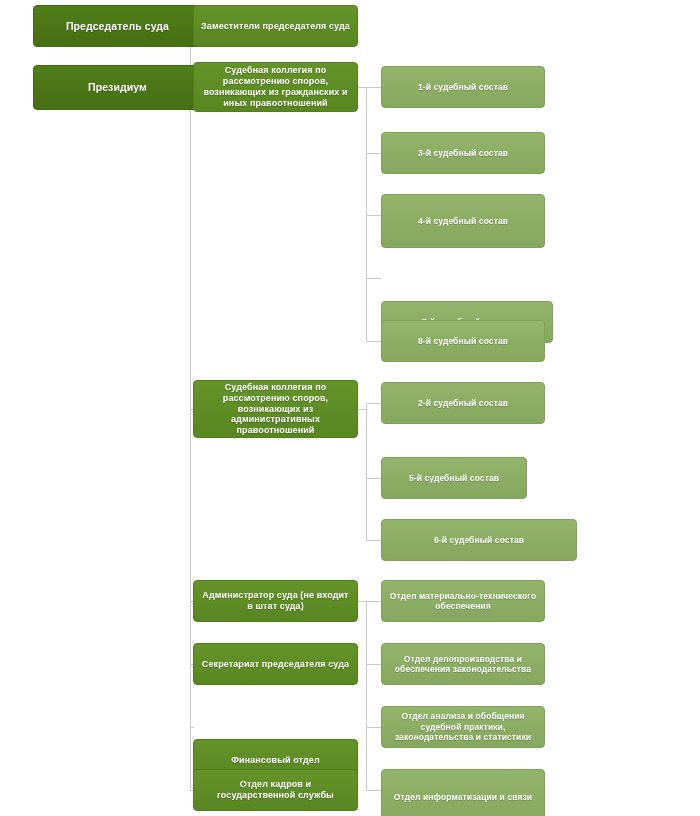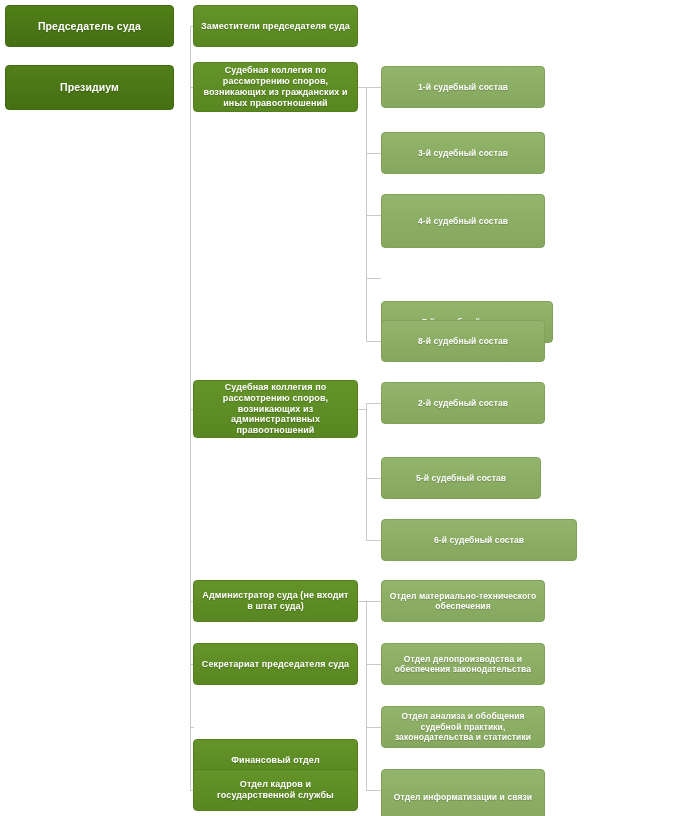--- a/index.html
+++ b/index.html
@@ -30,20 +30,21 @@
     line-height: 1.22;
     padding: 3px 7px;
     z-index: 3;
     letter-spacing: 0.1px;
     text-shadow: 0 1px 1px rgba(0,0,0,0.22);
   }
   .lvl1 {
     background: linear-gradient(to bottom, #507f18 0%, #4b7716 48%, #456f13 100%);
     border: 1px solid #3f6a11;
     font-size: 10.5px;
+    margin-left: 28px;
   }
   .lvl2 {
     background: linear-gradient(to bottom, #649429 0%, #5e8d25 50%, #588621 100%);
     border: 1px solid #527f1c;
     font-size: 9px;
   }
   .lvl3 {
     background: linear-gradient(to bottom, #93b46c 0%, #8cae64 50%, #86a85e 100%);
     border: 1px solid #7fa158;
     font-size: 8.5px;
@@ -102,20 +103,20 @@
   <div class="node lvl2" style="left:193px; top:643px; width:165px; height:42px;">Секретариат председателя суда</div>
   <div class="node lvl2" style="left:193px; top:706px; width:165px; height:42px;margin-top:33px;">Финансовый отдел</div>
   <div class="node lvl2" style="left:193px; top:769px; width:165px; height:42px;">Отдел кадров и государственной службы</div>
 
   <div class="node lvl3" style="left:381px; top:66px; width:164px; height:42px;">1-й судебный состав</div>
   <div class="node lvl3" style="left:381px; top:132px; width:164px; height:42px;">3-й судебный состав</div>
   <div class="node lvl3" style="left:381px; top:194px; width:164px; height:54px;">4-й судебный состав</div>
   <div class="node lvl3" style="left:381px; top:257px; width:172px; height:42px;margin-top:44px;">7-й судебный состав</div>
   <div class="node lvl3" style="left:381px; top:320px; width:164px; height:42px;">8-й судебный состав</div>
   <div class="node lvl3" style="left:381px; top:382px; width:164px; height:42px;">2-й судебный состав</div>
-  <div class="node lvl3" style="left:381px; top:457px; width:160px; height:42px;">5-й судебный состав</div>
+  <div class="node lvl3" style="left:381px; top:457px; width:146px; height:42px;">5-й судебный состав</div>
   <div class="node lvl3" style="left:381px; top:519px; width:196px; height:42px;">6-й судебный состав</div>
   <div class="node lvl3" style="left:381px; top:580px; width:164px; height:42px;">Отдел материально-технического обеспечения</div>
   <div class="node lvl3" style="left:381px; top:643px; width:164px; height:42px;">Отдел делопроизводства и обеспечения законодательства</div>
   <div class="node lvl3" style="left:381px; top:706px; width:164px; height:42px;">Отдел анализа и обобщения судебной практики, законодательства и статистики</div>
   <div class="node lvl3" style="left:381px; top:769px; width:164px; height:56px;">Отдел информатизации и связи</div>
 
 </div>
 
 </body></html>

